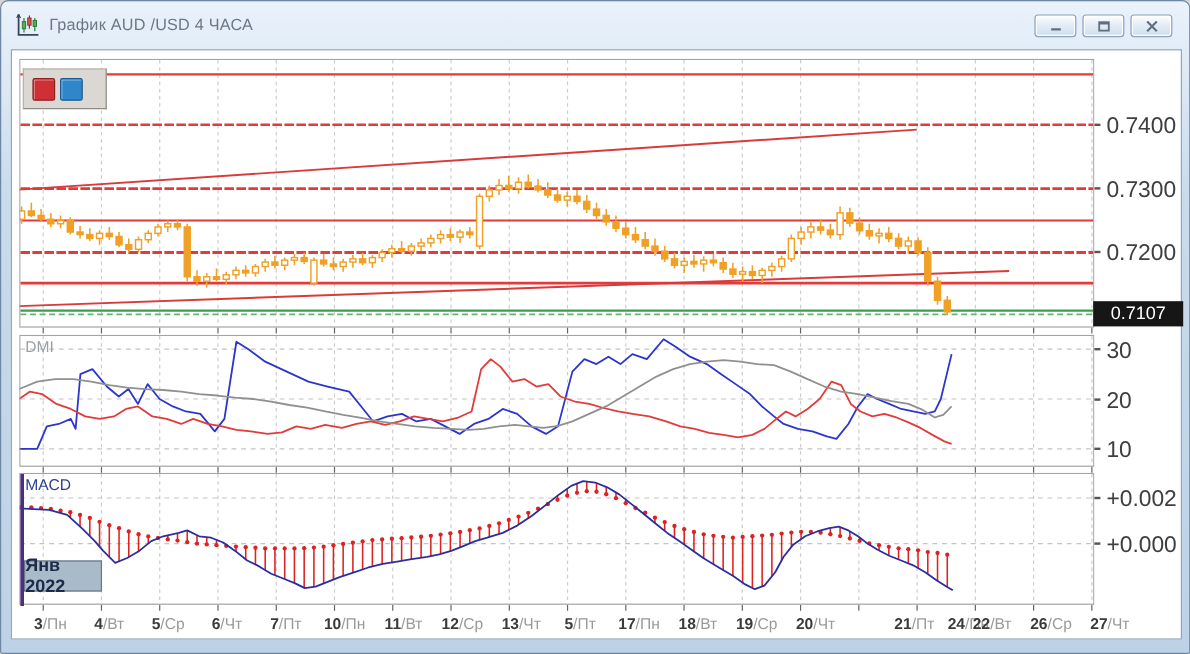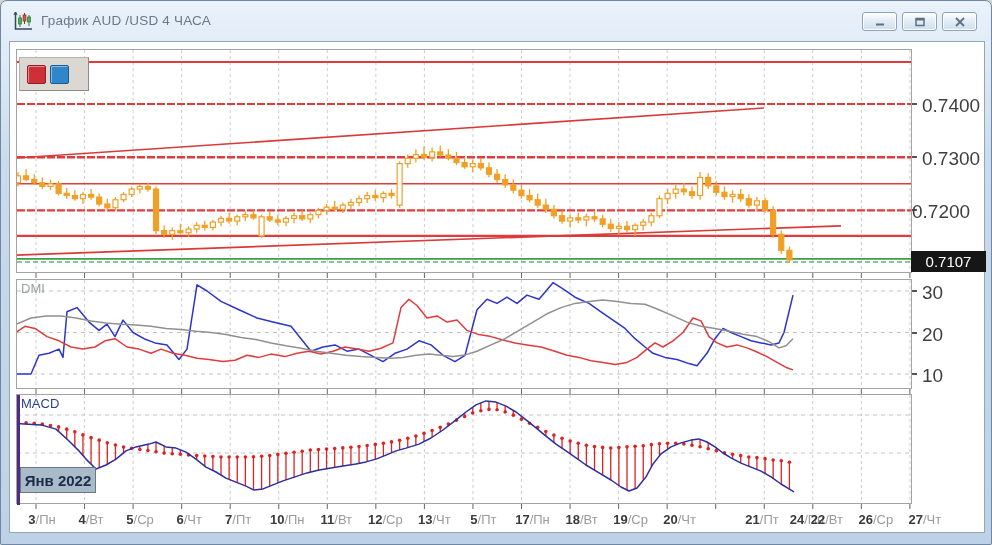--- a/index.html
+++ b/index.html
@@ -20,21 +20,21 @@
   .legend{position:absolute;left:18px;top:56px;width:70px;height:34px;background:#dbd8d3;
           border:1px solid #b7b3ac;border-right-color:#8f8b84;border-bottom-color:#8f8b84;
           display:flex;align-items:center;gap:4px;padding-left:7px;box-sizing:border-box;}
   .sq{width:19px;height:19px;box-sizing:border-box;border-radius:2px;cursor:pointer;}
   .sq.red{background:#cf3036;border:1px solid #8f1f23;box-shadow:inset 1px 1px 0 rgba(255,255,255,.45);}
   .sq.blue{background:#2f86c9;border:1px solid #1b5a92;box-shadow:inset 1px 1px 0 rgba(255,255,255,.45);}
   .plabel{position:absolute;font-size:13px;}
   .plabel.gray{color:#9aa0a6;}
   .plabel.navy{color:#2a3f8f;}
   .yearbar{position:absolute;left:16px;top:394px;width:3px;height:110px;background:#4b2e83;}
-  .yearbox{position:absolute;left:19px;top:466px;width:76px;height:26px;background:#a9bbc9;
+  .yearbox{position:absolute;left:19px;top:466px;width:65px;height:26px;background:#a9bbc9;
            border:1px solid #68788a;color:#1c2b4a;font-weight:bold;font-size:15px;
            display:flex;align-items:center;justify-content:center;box-sizing:border-box;}
   .scale-label{position:absolute;font-size:19px;color:#3f3f3f;white-space:nowrap;}
   .scale-tick{position:absolute;width:5px;height:2px;background:#555;}
   .badge{position:absolute;background:#161616;color:#ffffff;font-size:15px;
          display:flex;align-items:center;justify-content:center;}
   .day-label{position:absolute;top:6px;width:50px;text-align:center;font-size:13px;color:#9a9a9a;white-space:nowrap;}
   .day-label b{color:#3a3a3a;font-weight:bold;}
   #xAxis{position:absolute;left:0;top:505px;width:992px;height:26px;}
 </style>
@@ -607,30 +607,36 @@
   <span class="plabel navy" style="left:20px;top:395px;">MACD</span>
   <div class="yearbar"></div>
   <div class="yearbox">Янв 2022</div>
 
   <div id="priceScale" style="position:absolute;left:911px;top:48px;width:80px;height:230px;">
         <div class="scale-tick" style="left: 0px; top: 54px;"></div>
         <div class="scale-label" style="left: 10px; top: 46px;">0.7400</div>
         <div class="scale-tick" style="left: 0px; top: 107.2px;"></div>
         <div class="scale-label" style="left: 10px; top: 99.2px;">0.7300</div>
         <div class="scale-tick" style="left: 0px; top: 160.4px;"></div>
-        <div class="scale-label" style="left: 0; top: 152.4px;">0.7200</div>
+        <div class="scale-label" style="left: 10px; top: 152.4px;">0.7200</div>
         <div class="badge" style="left: -1px; top: 202px; width: 75px; height: 21px;">0.7107</div>
       </div>
   <div id="dmiScale" style="position:absolute;left:911px;top:278px;width:80px;height:110px;">
         <div class="scale-tick" style="left: 0px; top: 11px;"></div>
         <div class="scale-label" style="left: 10px; top: 3px;">30</div>
         <div class="scale-tick" style="left: 0px; top: 52.5px;"></div>
         <div class="scale-label" style="left: 10px; top: 44.5px;">20</div>
         <div class="scale-tick" style="left: 0px; top: 94px;"></div>
         <div class="scale-label" style="left: 10px; top: 86px;">10</div>
+      </div>
+  <div id="macdScale" style="position:absolute;left:911px;top:393px;width:80px;height:110px;">
+        <div class="scale-tick" style="left: 0px; top: 20px;"></div>
+        <div class="scale-label" style="left: 10px; top: 12px;">+0.002</div>
+        <div class="scale-tick" style="left: 0px; top: 58px;"></div>
+        <div class="scale-label" style="left: 10px; top: 50px;">+0.000</div>
       </div>
   <div id="xAxis">
         <div class="day-label" style="left: 16px;"><b>3</b>/Пн</div>
         <div class="day-label" style="left: 65.05px;"><b>4</b>/Вт</div>
         <div class="day-label" style="left: 114.1px;"><b>5</b>/Ср</div>
         <div class="day-label" style="left: 163.15px;"><b>6</b>/Чт</div>
         <div class="day-label" style="left: 212.2px;"><b>7</b>/Пт</div>
         <div class="day-label" style="left: 261.25px;"><b>10</b>/Пн</div>
         <div class="day-label" style="left: 310.3px;"><b>11</b>/Вт</div>
         <div class="day-label" style="left: 359.35px;"><b>12</b>/Ср</div>

